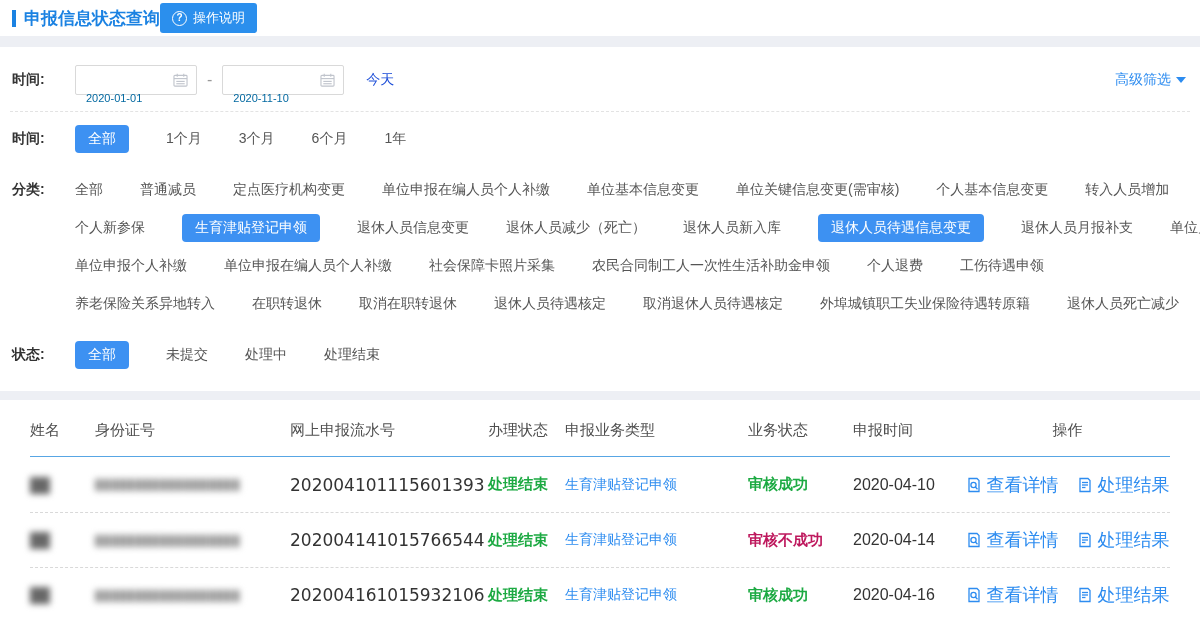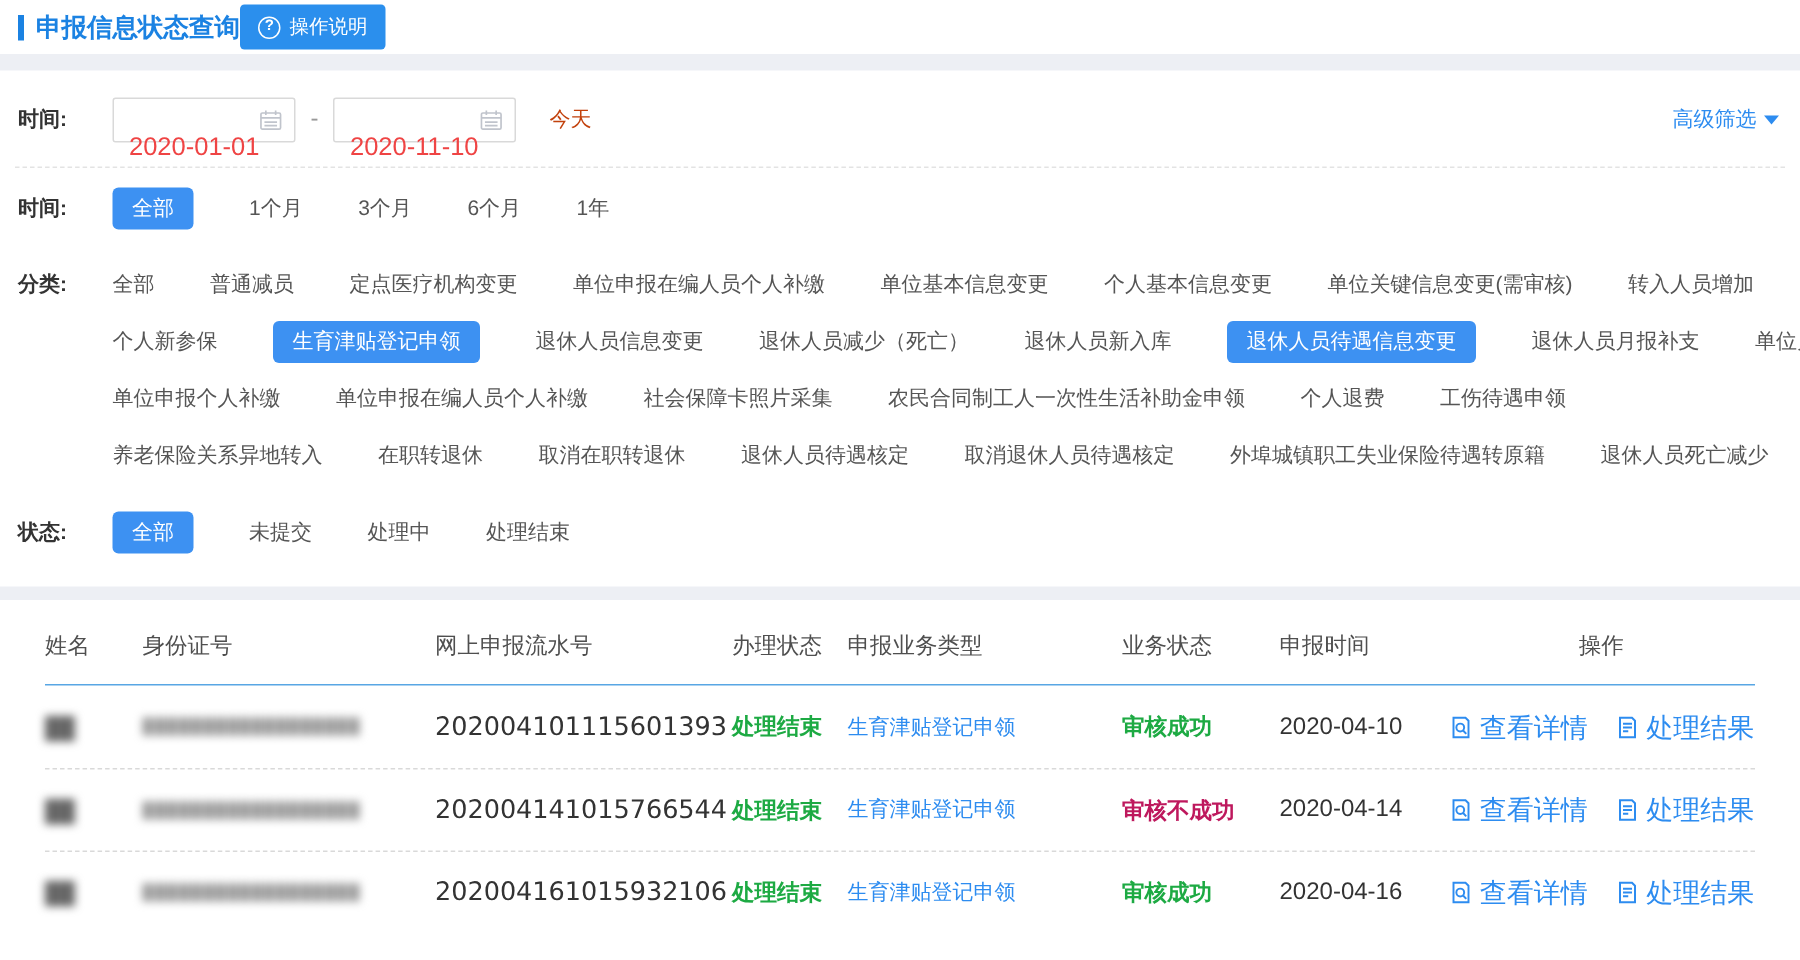--- a/index.html
+++ b/index.html
@@ -33,24 +33,24 @@
 
   
   .filter-panel { margin-top:11px; padding:14px 0 12px 0; }
   .date-row { display:flex; align-items:center; padding:4px 14px 16px 12px; }
   .f-lbl { font-weight:bold; font-size:14px; color:#333; width:63px; flex:none; }
   .date-input {
     width:122px; height:30px; border:1px solid #d9d9d9; border-radius:2px;
     display:flex; align-items:center; justify-content:space-between;
     padding:0 8px 0 10px; cursor:pointer; background:#fff;
   }
-  .date-input .dval { color:#ef4444; font-size:17px;margin-top:36px; }
+  .date-input .dval { color:#0369a1; font-size:11px;margin-top:36px; }
   .cal-icon { width:15px; height:14px; color:#c0c4cc; }
   .date-dash { margin:0 10px; color:#999; }
-  .today-link { margin-left:22px; font-size:14px; color:#c2410c; cursor:pointer; text-decoration:none; }
+  .today-link { margin-left:22px; font-size:14px; color:#1d4ed8; cursor:pointer; text-decoration:none; }
   .adv-link {
     margin-left:auto; font-size:14px; color:#2d8cf0; cursor:pointer; text-decoration:none;
     display:flex; align-items:center; gap:5px;
   }
   .tri-down {
     width:0; height:0; border-left:5px solid transparent; border-right:5px solid transparent;
     border-top:6px solid #2d8cf0; display:inline-block;
   }
   .filter-sep { border-top:1px dashed #e3e3e3; margin:0 10px; }
 
@@ -153,22 +153,22 @@
 
   <div class="chip-section">
     <span class="f-lbl">分类:</span>
     <div class="chip-lines" id="category-chips">
         <div class="chip-line">
           <span class="chip">全部</span>
           <span class="chip">普通减员</span>
           <span class="chip">定点医疗机构变更</span>
           <span class="chip">单位申报在编人员个人补缴</span>
           <span class="chip">单位基本信息变更</span>
+          <span class="chip">单位关键信息变更(需审核)</span>
           <span class="chip">个人基本信息变更</span>
-          <span class="chip">单位关键信息变更(需审核)</span>
           <span class="chip">转入人员增加</span>
         </div>
         <div class="chip-line">
           <span class="chip">个人新参保</span>
           <span class="chip selected">生育津贴登记申领</span>
           <span class="chip">退休人员信息变更</span>
           <span class="chip">退休人员减少（死亡）</span>
           <span class="chip">退休人员新入库</span>
           <span class="chip selected">退休人员待遇信息变更</span>
           <span class="chip">退休人员月报补支</span>

